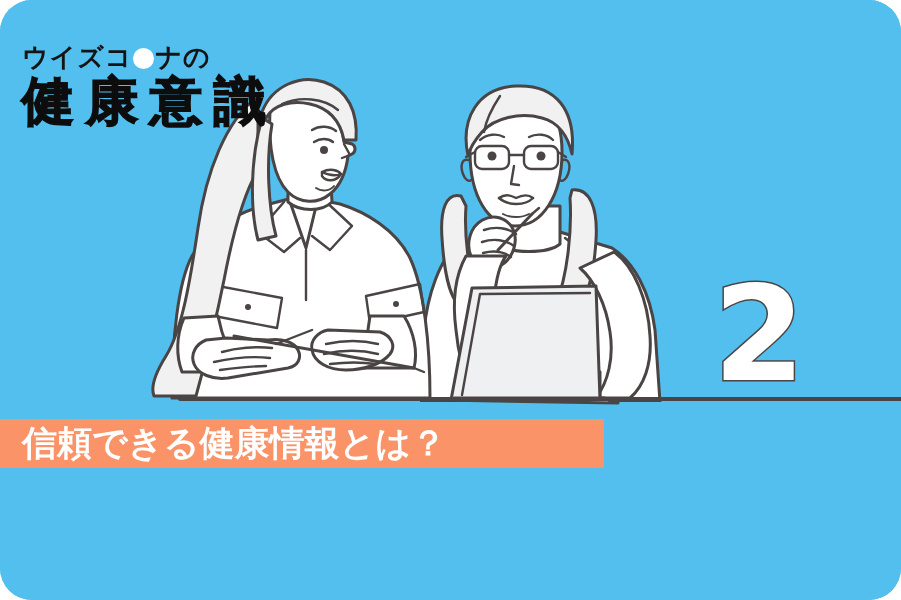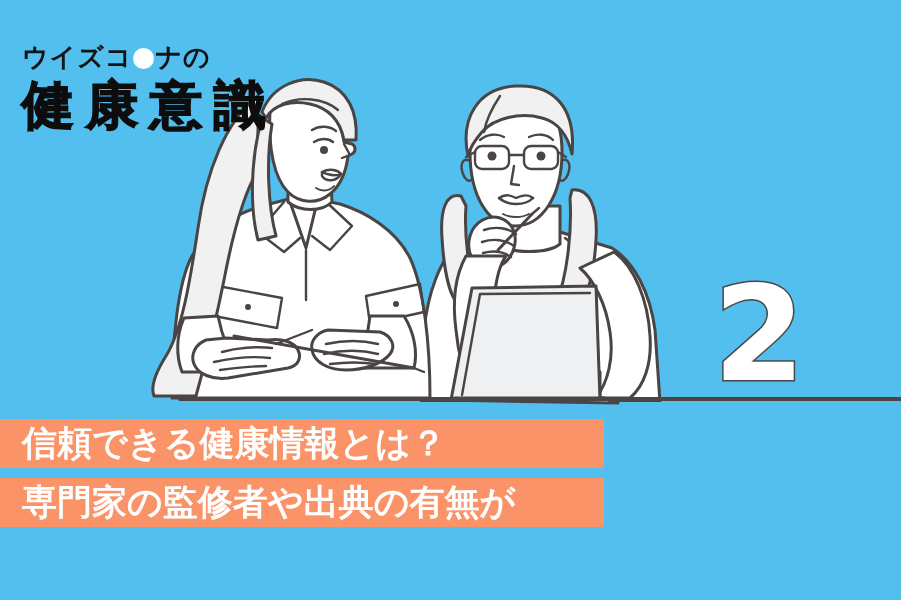--- a/index.html
+++ b/index.html
@@ -9,20 +9,21 @@
     background: #ffffff;
   }
   #stage {
     position: relative;
     width: 901px;
     height: 600px;
     overflow: hidden;
     background: #52bfee;
     font-family: "Liberation Sans", "DejaVu Sans", sans-serif;
     user-select: none;
+    border-radius: 32px;
   }
 
   
   .bg {
     position: absolute;
     inset: 0;
     background: #52bfee;
   }
 
   
@@ -57,21 +58,21 @@
     width: 21px;
     height: 21px;
     border-radius: 50%;
     background: #ffffff;
     margin: 0 1px;
     position: relative;
     top: 1px;
   }
   .maintitle {
     margin-top: 9px;
-    font-family: Liberation Serif, serif;
+    font-family: Liberation Mono, monospace;
     font-size: 52px;
     font-weight: 700;
     color: #0d0d0d;
     letter-spacing: 12px;
     line-height: 1.02;
     white-space: nowrap;
     -webkit-text-stroke: 1.6px #0d0d0d;
   }
 
   
@@ -284,18 +285,15 @@
     </div>
     <div class="maintitle">健康意識</div>
   </div>
 
   <div class="numeral">2</div>
 
   <div class="captions">
     <div class="caption-bar" style="width:604px">
       <span>信頼できる健康情報とは？</span>
     </div>
-    <div class="caption-bar" style="width:604px">
-      <span>専門家の監修者や出典の有無が</span>
-    </div>
   </div>
 
 </div>
 
 </body></html>

